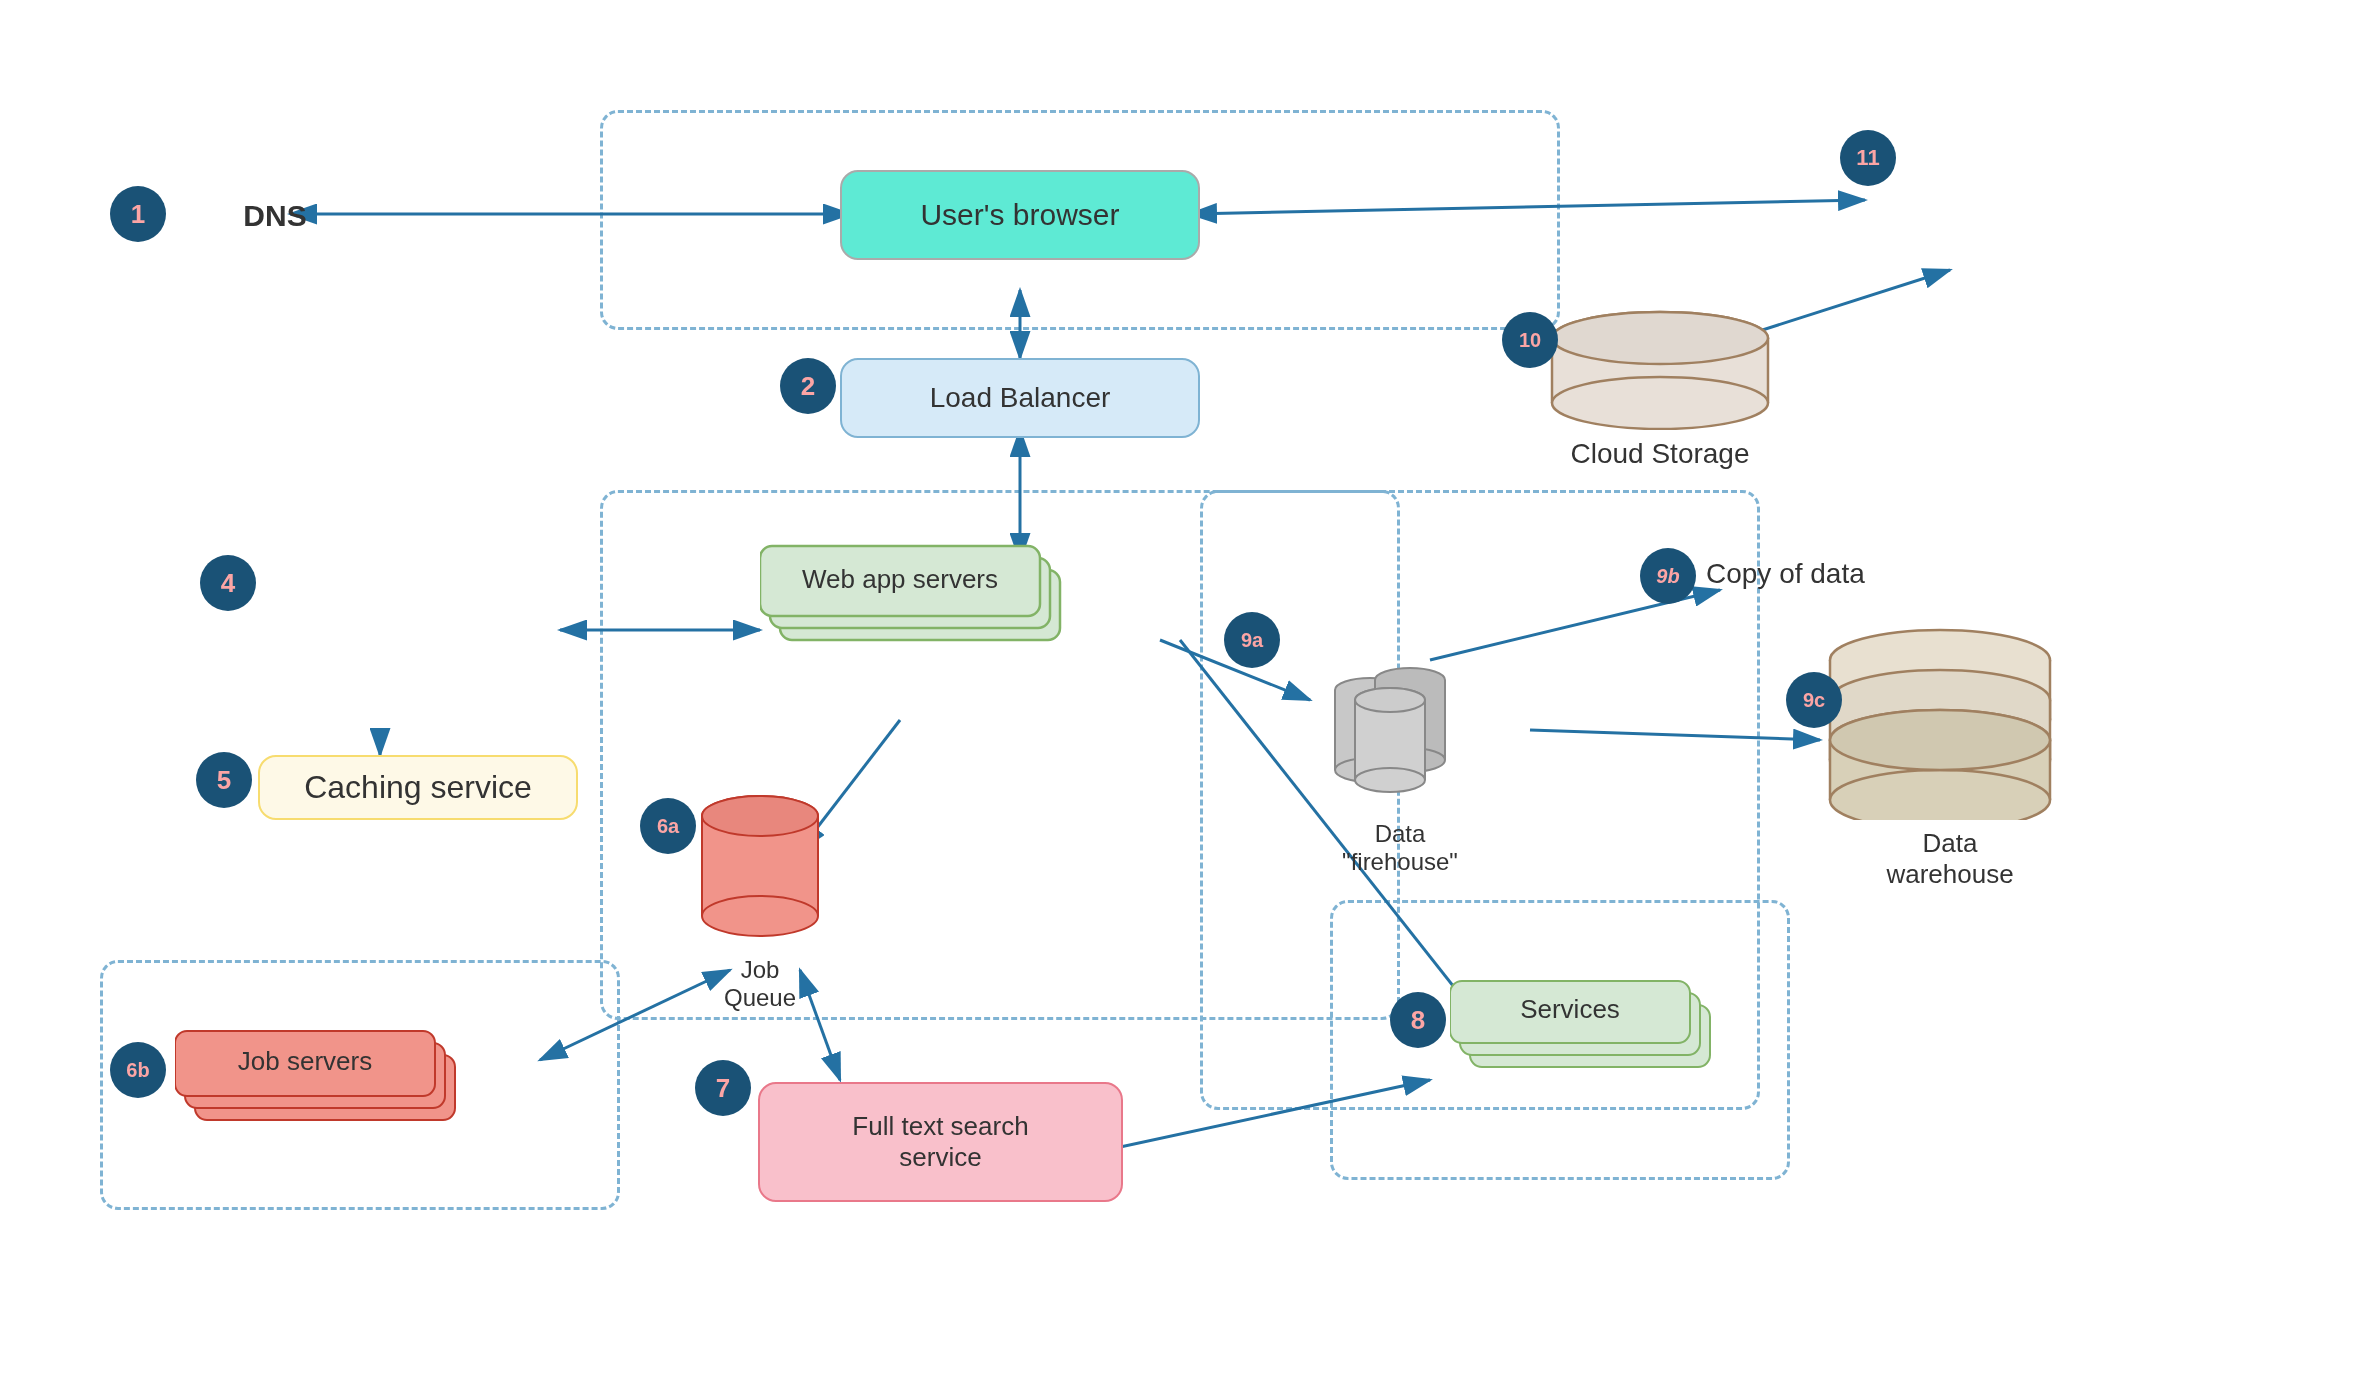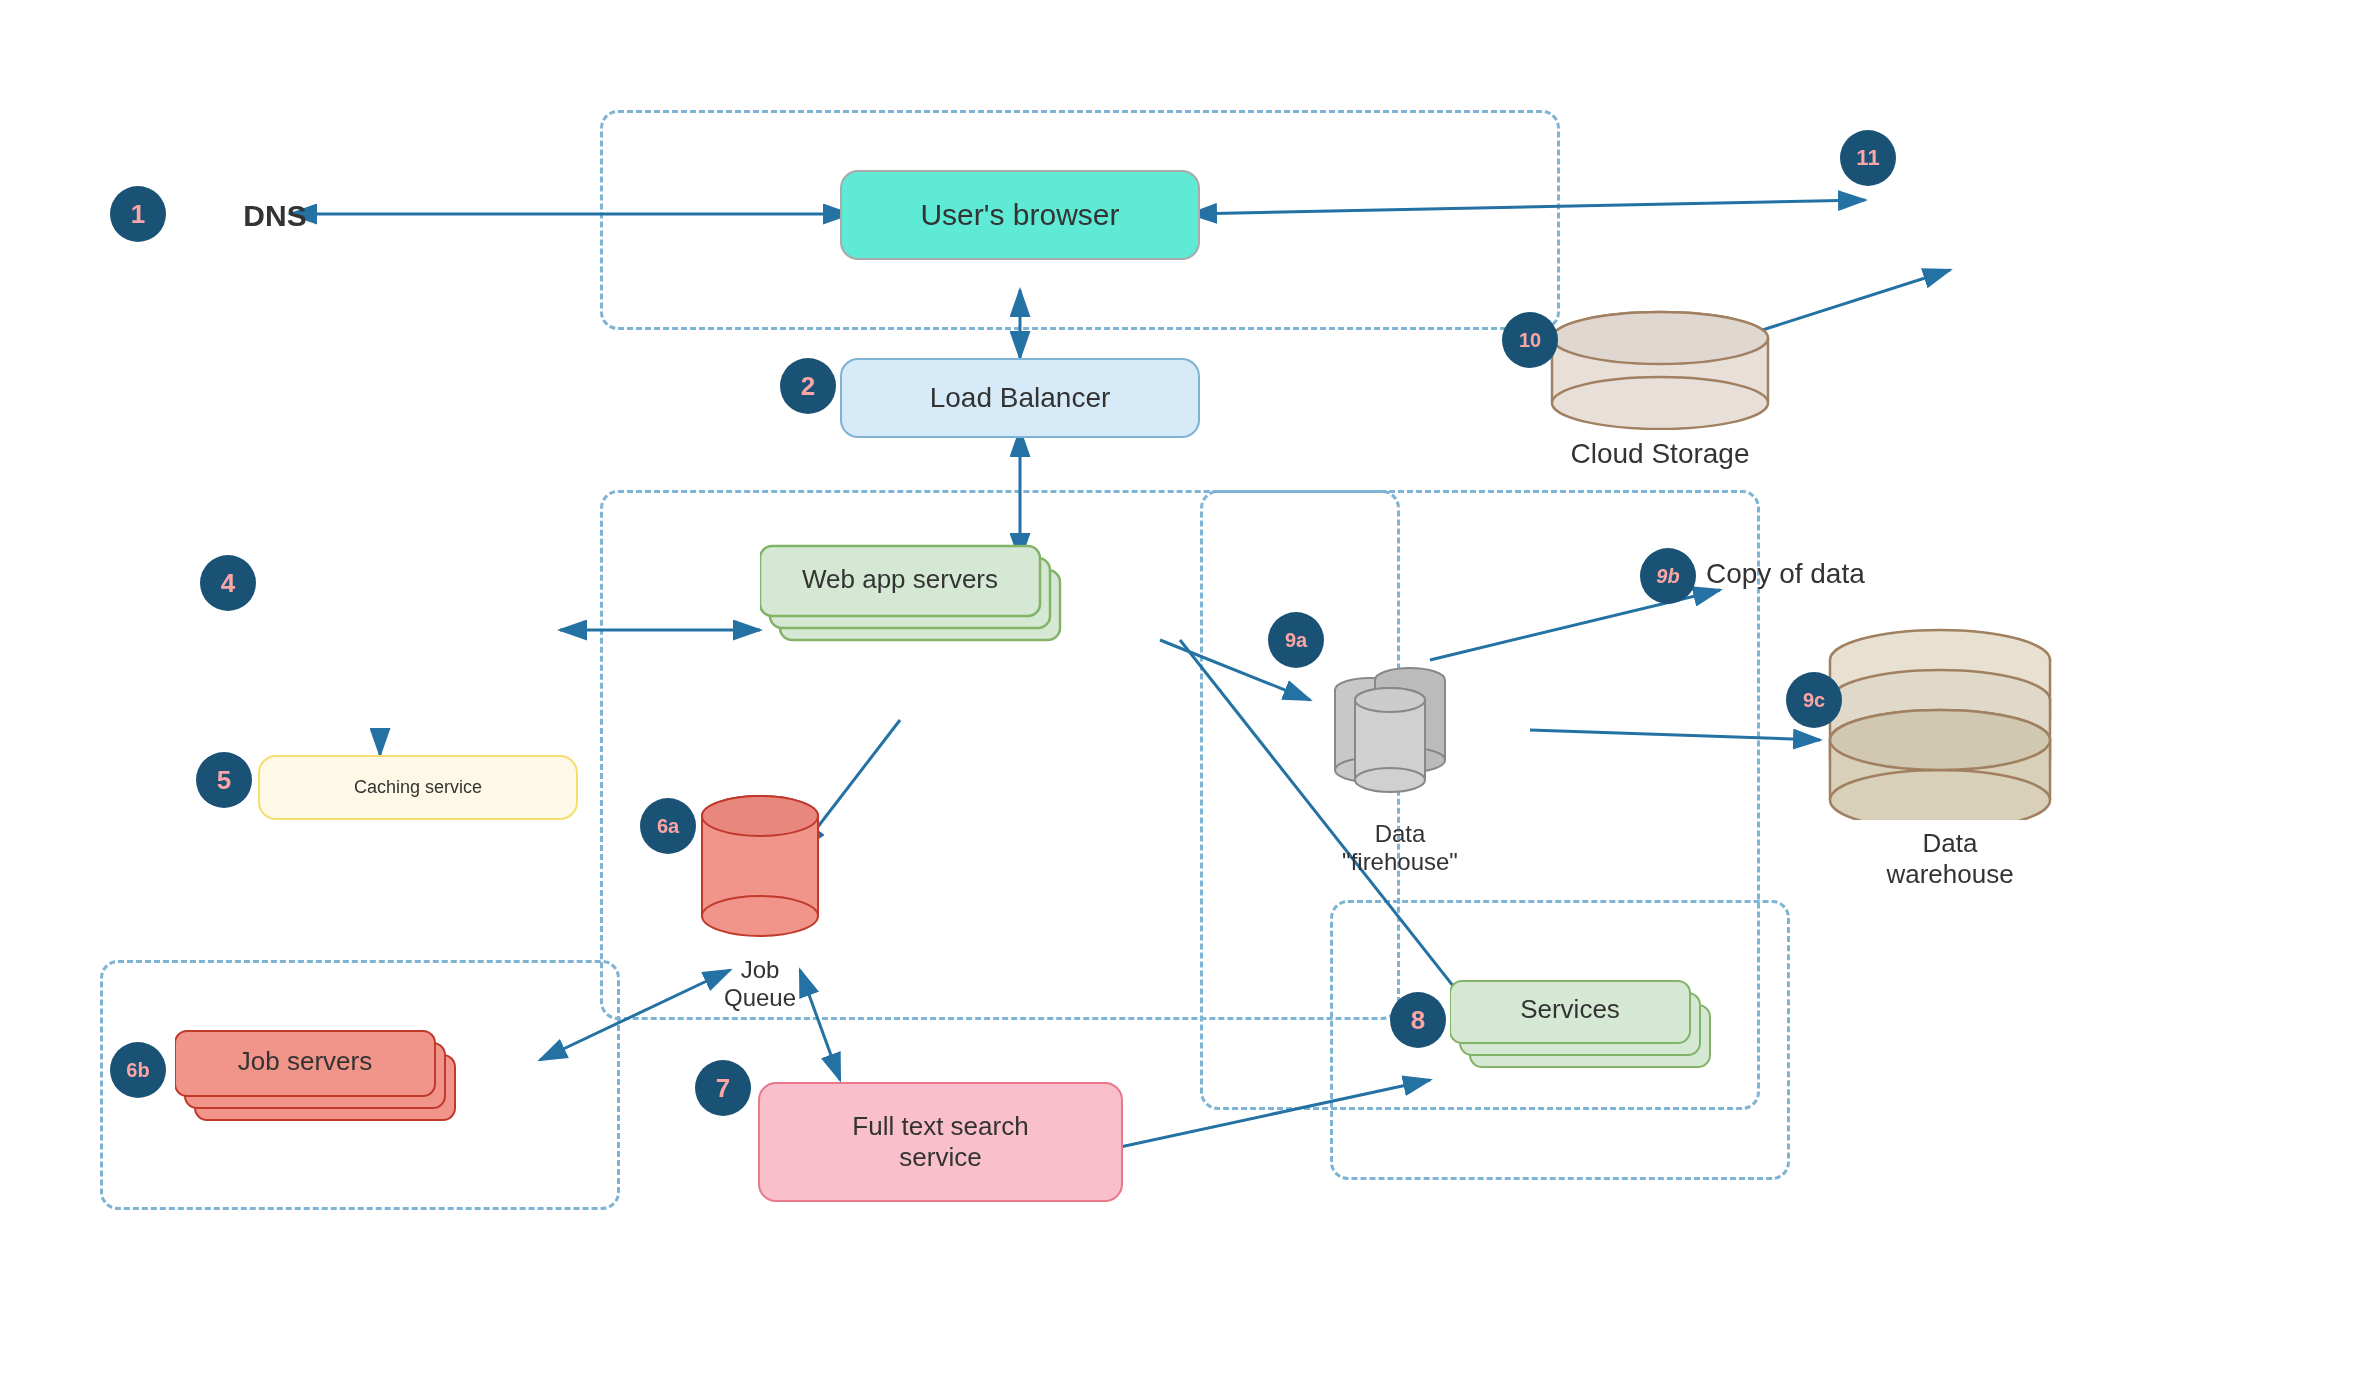--- a/index.html
+++ b/index.html
@@ -170,21 +170,21 @@
 
   <div class="badge" style="left:780px; top:358px;">2</div>
   <div class="box-rect" style="left:840px; top:358px; width:360px; height:80px; background:#d6eaf8; border:2.5px solid #7fb3d3;">
     <span style="font-size:28px;">Load Balancer</span>
   </div>
 
   <div class="badge" style="left:200px; top:555px;">4</div>
 
   <div class="badge" style="left:196px; top:752px;">5</div>
   <div class="box-rect" style="left:258px; top:755px; width:320px; height:65px; background:#fef9e7; border:2.5px solid #f7dc6f;">
-    <span style="font-size:18px;">Caching service</span>
+    <span style="font-size:32px;">Caching service</span>
   </div>
 
   <div class="stacked-wrap" style="left:760px; top:520px;">
     <svg width="320" height="180" viewBox="0 0 320 180">
 
       <rect x="20" y="50" width="280" height="70" rx="12" fill="#d5e8d4" stroke="#82b366" stroke-width="2.5"></rect>
       <rect x="10" y="38" width="280" height="70" rx="12" fill="#d5e8d4" stroke="#82b366" stroke-width="2.5"></rect>
       <rect x="0" y="26" width="280" height="70" rx="12" fill="#d5e8d4" stroke="#82b366" stroke-width="2.5"></rect>
       <text x="140" y="68" text-anchor="middle" font-size="26" font-weight="500" fill="#333">Web app servers</text>
     </svg>
@@ -221,21 +221,21 @@
   <div class="badge" style="left:1390px; top:992px;">8</div>
   <div class="stacked-wrap" style="left:1450px; top:960px;">
     <svg width="280" height="150" viewBox="0 0 280 150">
       <rect x="20" y="45" width="240" height="62" rx="12" fill="#d5e8d4" stroke="#82b366" stroke-width="2"></rect>
       <rect x="10" y="33" width="240" height="62" rx="12" fill="#d5e8d4" stroke="#82b366" stroke-width="2"></rect>
       <rect x="0" y="21" width="240" height="62" rx="12" fill="#d5e8d4" stroke="#82b366" stroke-width="2"></rect>
       <text x="120" y="58" text-anchor="middle" font-size="26" font-weight="500" fill="#333">Services</text>
     </svg>
   </div>
 
-  <div class="badge" style="left:1268px; top:612px; font-size:20px;">9a</div>
+  <div class="badge" style="left:1224px; top:612px; font-size:20px;">9a</div>
   <div class="cylinder-wrap" style="left:1300px; top:630px;">
 
     <svg width="200" height="200" viewBox="0 0 200 200">
 
       <ellipse cx="70" cy="60" rx="35" ry="12" fill="#c8c8c8" stroke="#888" stroke-width="2"></ellipse>
       <rect x="35" y="60" width="70" height="80" fill="#c8c8c8" stroke="#888" stroke-width="0"></rect>
       <line x1="35" y1="60" x2="35" y2="140" stroke="#888" stroke-width="2"></line>
       <line x1="105" y1="60" x2="105" y2="140" stroke="#888" stroke-width="2"></line>
       <ellipse cx="70" cy="140" rx="35" ry="12" fill="#c8c8c8" stroke="#888" stroke-width="2"></ellipse>
 

